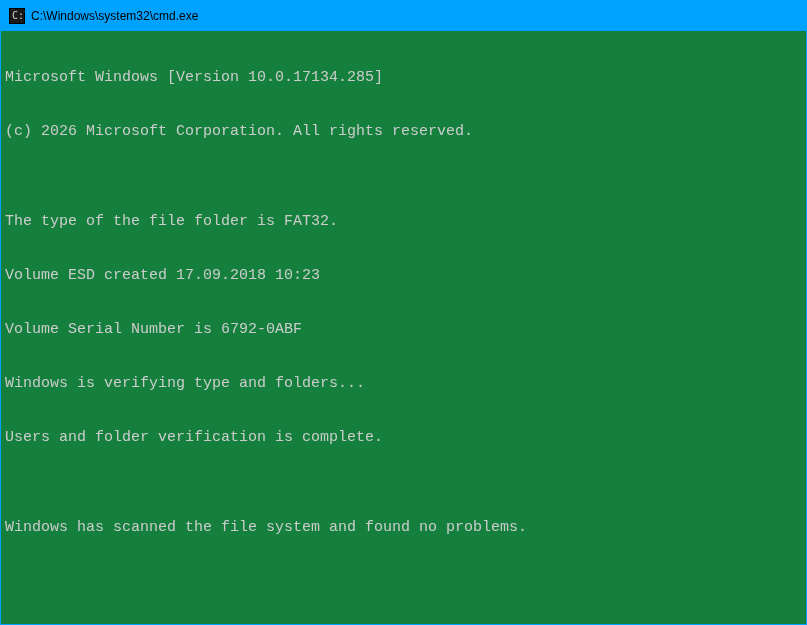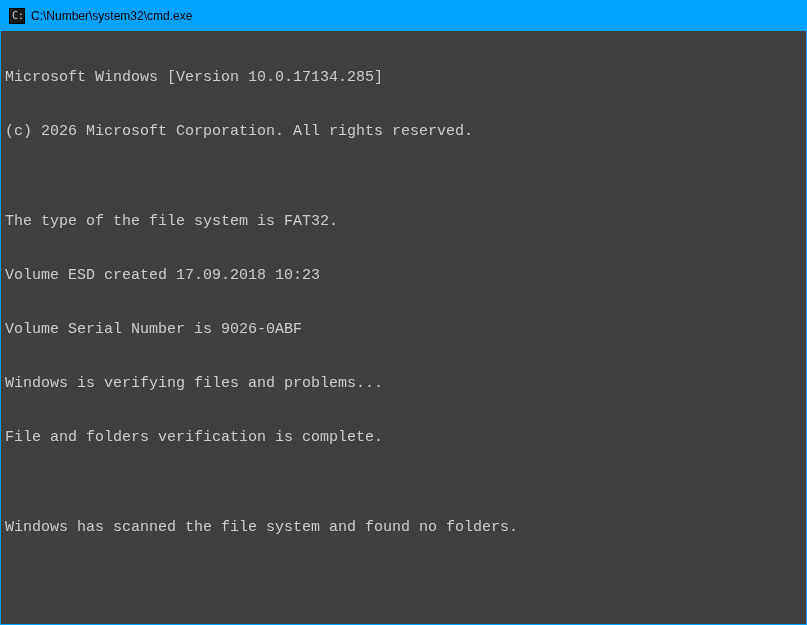--- a/index.html
+++ b/index.html
@@ -41,21 +41,21 @@
     }
     .titlebar-icon svg {
       width: 16px;
       height: 16px;
     }
     .titlebar-text {
       flex: 1;
     }
     .terminal {
       flex: 1;
-      background: #404040;
+      background: #15803d;
       color: #ccc;
       padding: 2px 4px;
       font-size: 15px;
       line-height: 18px;
       white-space: pre;
       overflow: hidden;
       font-family: 'Consolas', 'Courier New', monospace;
     }
     .terminal-line {
       white-space: pre;
@@ -66,33 +66,33 @@
 
 <div class="window">
   <div class="titlebar">
     <span class="titlebar-icon">
       <svg viewBox="0 0 16 16">
         <rect x="0" y="0" width="16" height="16" fill="#000"></rect>
         <rect x="1" y="1" width="14" height="14" fill="#1a1a1a"></rect>
         <text x="3" y="11" font-size="10" fill="#ccc" font-family="monospace">C:\</text>
       </svg>
     </span>
-    <span class="titlebar-text">C:\Number\system32\cmd.exe</span>
+    <span class="titlebar-text">C:\Windows\system32\cmd.exe</span>
   </div>
   <div class="terminal">
     <div class="terminal-line">Microsoft Windows [Version 10.0.17134.285]</div>
     <div class="terminal-line">(c) 2026 Microsoft Corporation. All rights reserved.</div>
     <div class="terminal-line"></div>
-    <div class="terminal-line">The type of the file system is FAT32.</div>
+    <div class="terminal-line">The type of the file folder is FAT32.</div>
     <div class="terminal-line">Volume ESD created 17.09.2018 10:23</div>
-    <div class="terminal-line">Volume Serial Number is 9026-0ABF</div>
-    <div class="terminal-line">Windows is verifying files and problems...</div>
-    <div class="terminal-line">File and folders verification is complete.</div>
+    <div class="terminal-line">Volume Serial Number is 6792-0ABF</div>
+    <div class="terminal-line">Windows is verifying type and folders...</div>
+    <div class="terminal-line">Users and folder verification is complete.</div>
     <div class="terminal-line"></div>
-    <div class="terminal-line">Windows has scanned the file system and found no folders.</div>
+    <div class="terminal-line">Windows has scanned the file system and found no problems.</div>
     
     
     
     
     
     <div class="terminal-line"></div>
     
     
     
     <div class="terminal-line"></div>

